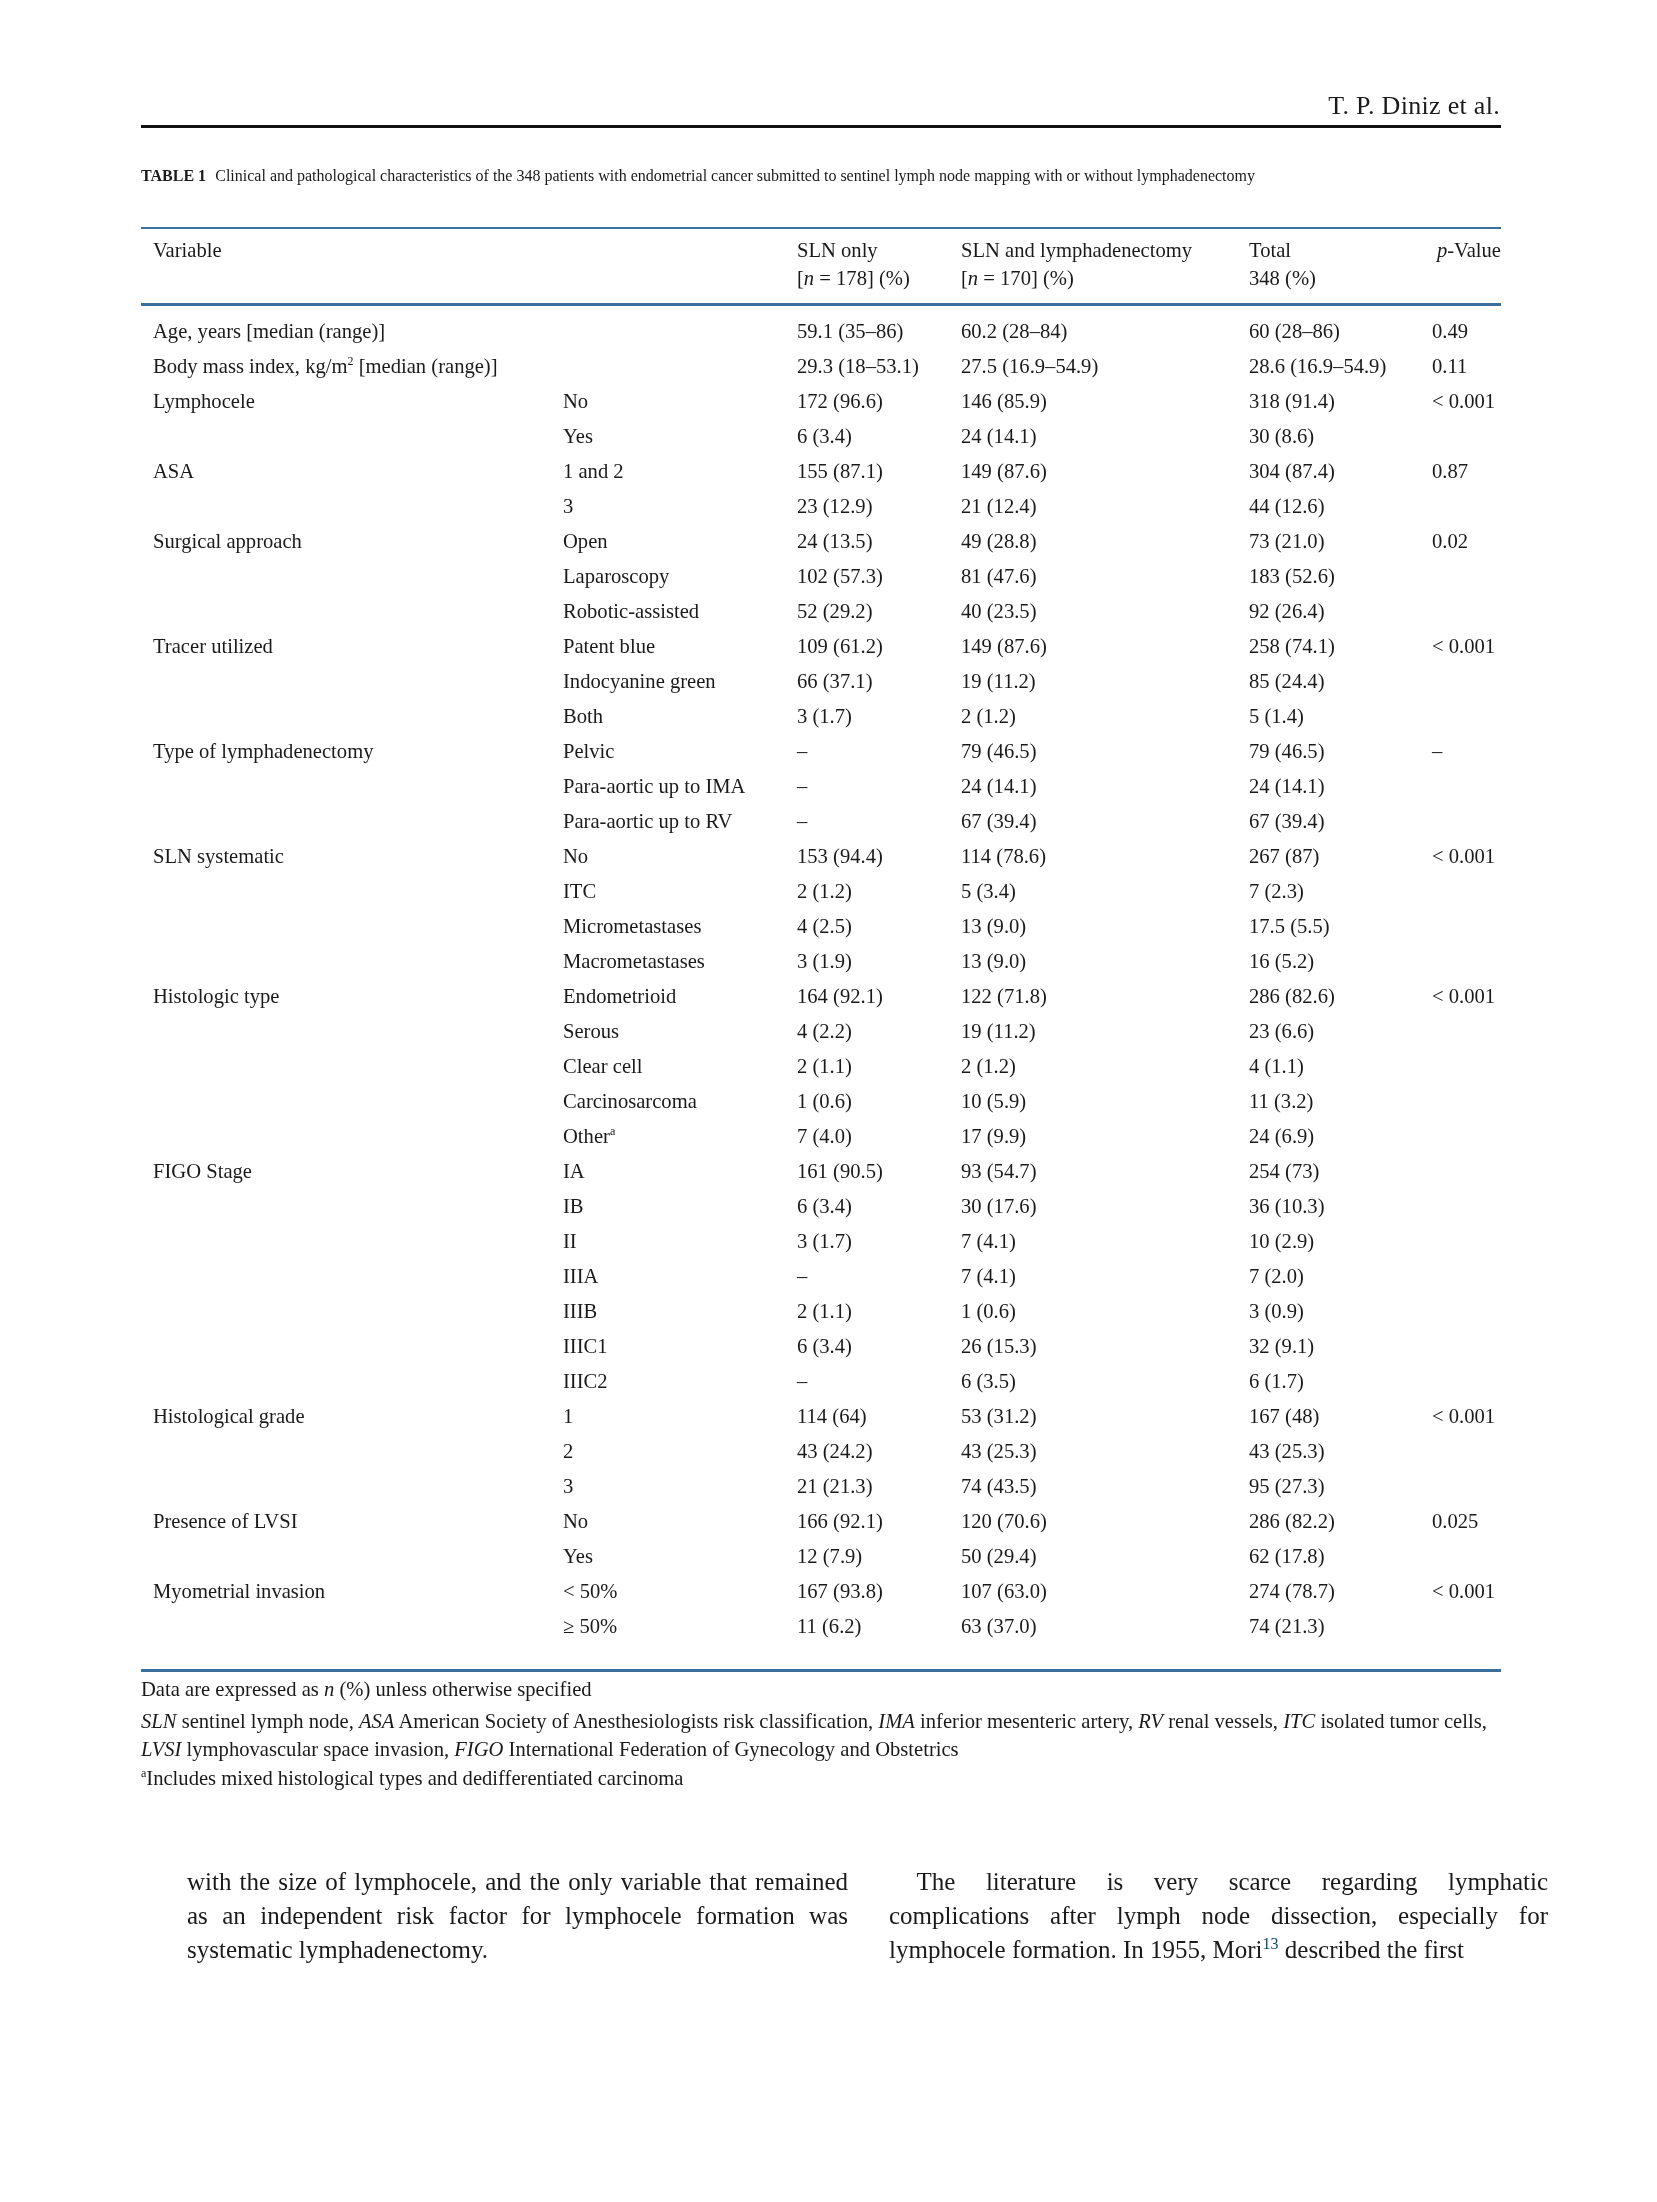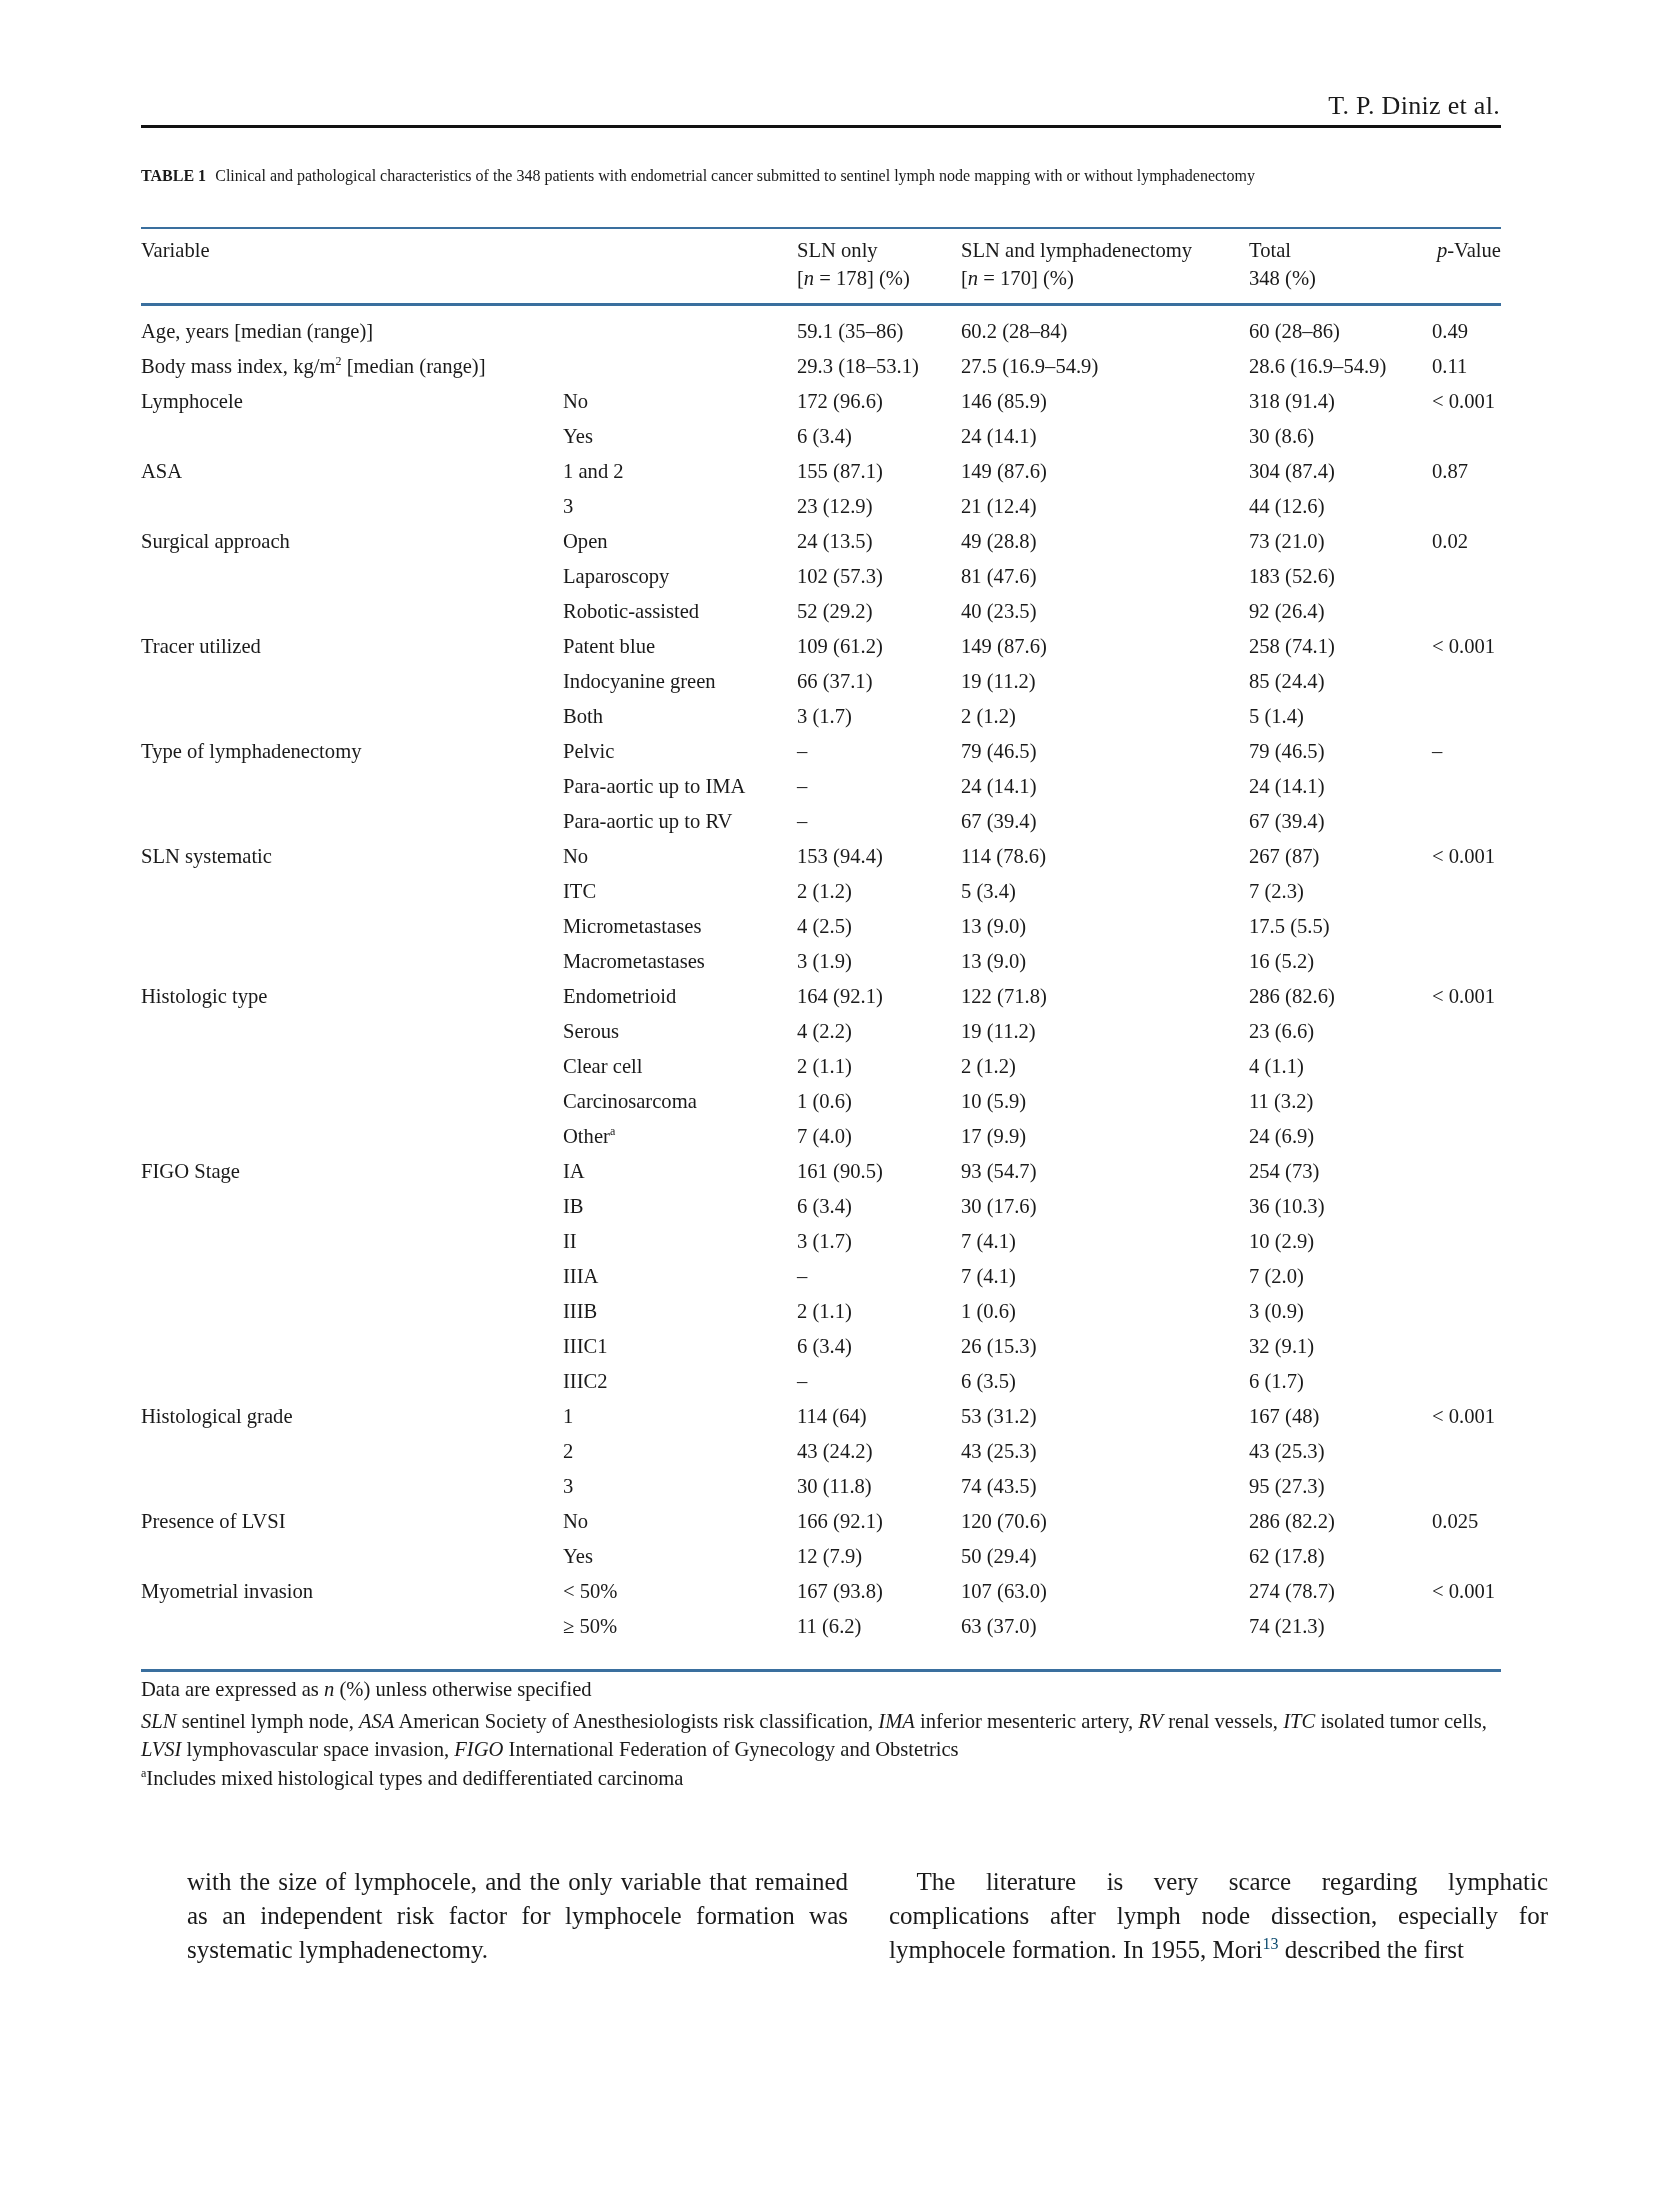--- a/index.html
+++ b/index.html
@@ -18,21 +18,21 @@
     font-size: 16px; line-height: 28px;
   }
   .caption b { font-weight: bold; margin-right: 5.2px; }
   .rule-blue { position: absolute; left: 141px; right: 157px; height: 2.6px; background: #3a6f9e; }
   .rule-blue.top { top: 227px; height: 1.7px; }
   .rule-blue.mid { top: 303px; }
   .rule-blue.bottom { top: 1669px; }
 
   .thead { position: absolute; top: 237px; left: 141px; right: 157px; font-size: 20.6px; line-height: 27.5px; }
   .col { position: absolute; white-space: nowrap; }
-  .c-var { left: 0; }
+  .c-var { left: 12px; }
   .c-sub { left: 422px; }
   .c-a { left: 656px; }
   .c-b { left: 820px; }
   .c-t { left: 1108px; }
   .c-p { left: 1291px; }
   .thead .c-p { left: auto; right: 0; text-align: right; }
   .thead i, .foot i { font-style: italic; }
 
   .tbody { position: absolute; top: 314px; left: 141px; right: 157px; font-size: 20.6px; }
   .row { position: relative; height: 35px; line-height: 35px; }
@@ -345,21 +345,21 @@
       <div class="col c-var"><span></span></div>
       <div class="col c-sub"><span>2</span></div>
       <div class="col c-a"><span>43 (24.2)</span></div>
       <div class="col c-b"><span>43 (25.3)</span></div>
       <div class="col c-t"><span>43 (25.3)</span></div>
       <div class="col c-p"><span></span></div>
     </div>
     <div class="row">
       <div class="col c-var"><span></span></div>
       <div class="col c-sub"><span>3</span></div>
-      <div class="col c-a"><span>30 (11.8)</span></div>
+      <div class="col c-a"><span>21 (21.3)</span></div>
       <div class="col c-b"><span>74 (43.5)</span></div>
       <div class="col c-t"><span>95 (27.3)</span></div>
       <div class="col c-p"><span></span></div>
     </div>
     <div class="row">
       <div class="col c-var"><span>Presence of LVSI</span></div>
       <div class="col c-sub"><span>No</span></div>
       <div class="col c-a"><span>166 (92.1)</span></div>
       <div class="col c-b"><span>120 (70.6)</span></div>
       <div class="col c-t"><span>286 (82.2)</span></div>

